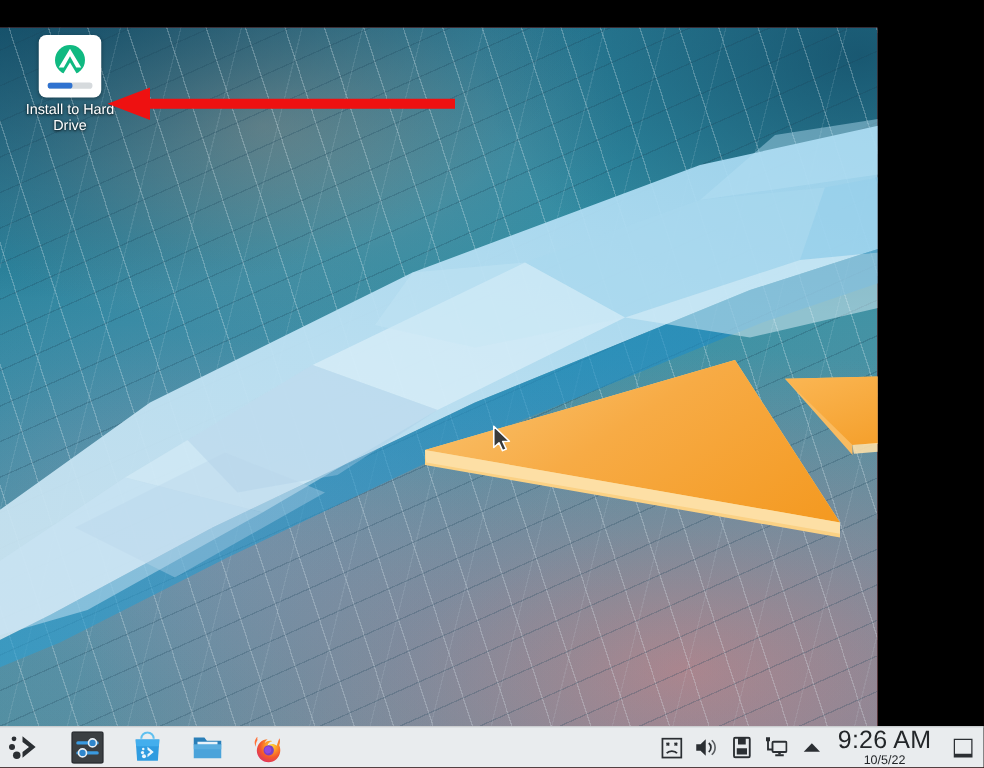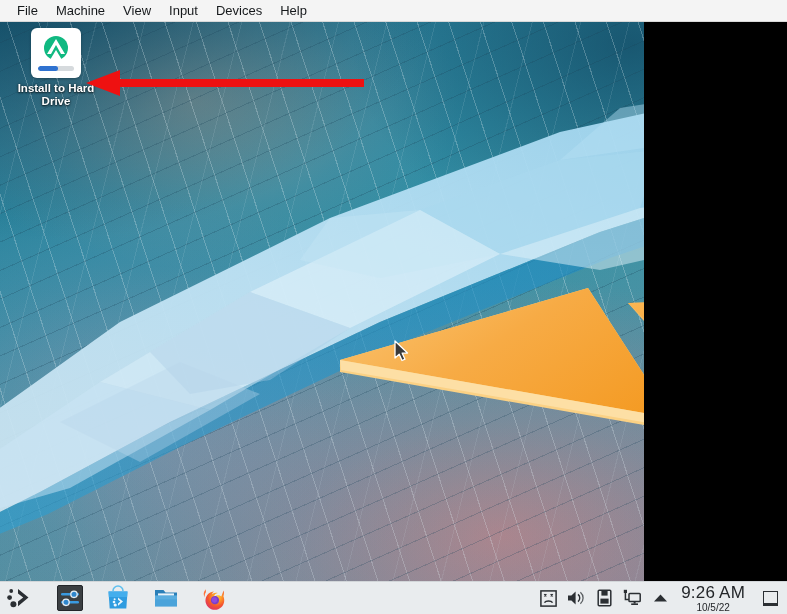--- a/index.html
+++ b/index.html
@@ -33,24 +33,23 @@
     padding: 2px 9px;
     line-height: 16px;
     cursor: default;
     white-space: nowrap;
   }
 
   
   #desktop {
     position: absolute;
     top: 22px; left: 0;
-    width: 644px; height: 559px;
+    width: 702px; height: 559px;
     overflow: hidden;
     background: #7f1d1d;
-    font-weight: bold;
   }
   .wp-layer { position: absolute; inset: 0; }
 
   
   #wp-base {
     background:
       radial-gradient(120% 80% at 78% 92%, rgba(236,128,128,0.55) 0%, rgba(226,130,140,0.28) 26%, rgba(120,140,170,0.0) 58%),
       radial-gradient(70% 55% at 22% 70%, rgba(186,150,185,0.38) 0%, rgba(150,140,180,0.14) 45%, rgba(0,0,0,0) 72%),
       radial-gradient(55% 40% at 30% 14%, rgba(226,176,150,0.45) 0%, rgba(200,160,150,0.12) 50%, rgba(0,0,0,0) 75%),
       linear-gradient(162deg, #1d6a86 0%, #2a7f99 18%, #2f8ba3 34%, #3d93a5 52%, #4d91a3 70%, #5d8fa0 85%, #6a8b9c 100%);
@@ -204,49 +203,41 @@
     border-radius: 2px;
   }
 
   #clock {
     margin: 0 10px 0 6px;
     text-align: center;
     line-height: 1;
     cursor: pointer;
     color: #232629;
   }
-  #clock .t { font-size: 17px; letter-spacing: .2px; }
+  #clock .t { font-size: 20px; letter-spacing: .2px; }
   #clock .d { font-size: 10px; margin-top: 2px; }
 
   #show-desktop {
     width: 30px; height: 31px;
     display: flex; align-items: center; justify-content: center;
     cursor: pointer;
     margin-right: 2px;
   }
   #show-desktop .sq {
     width: 15px; height: 15px;
     border: 1.6px solid #2b2f33;
     border-bottom-width: 3px;
     box-sizing: border-box;
   }
 </style>
 </head>
 <body>
 
 <div id="app">
 
-  <div id="menubar">
-    <div class="menu-item">File</div>
-    <div class="menu-item">Machine</div>
-    <div class="menu-item">View</div>
-    <div class="menu-item">Input</div>
-    <div class="menu-item">Devices</div>
-    <div class="menu-item">Help</div>
-  </div>
 
   <div id="desktop">
 
     <div class="wp-layer" id="wp-base"></div>
     <div class="wp-layer" id="wp-topdark"></div>
     <div class="wp-layer" id="wp-grid-a"></div>
     <div class="wp-layer" id="wp-grid-b"></div>
     <div class="wp-layer" id="wp-grid-c"></div>
     <div class="wp-layer" id="wp-gridfade"></div>
 

